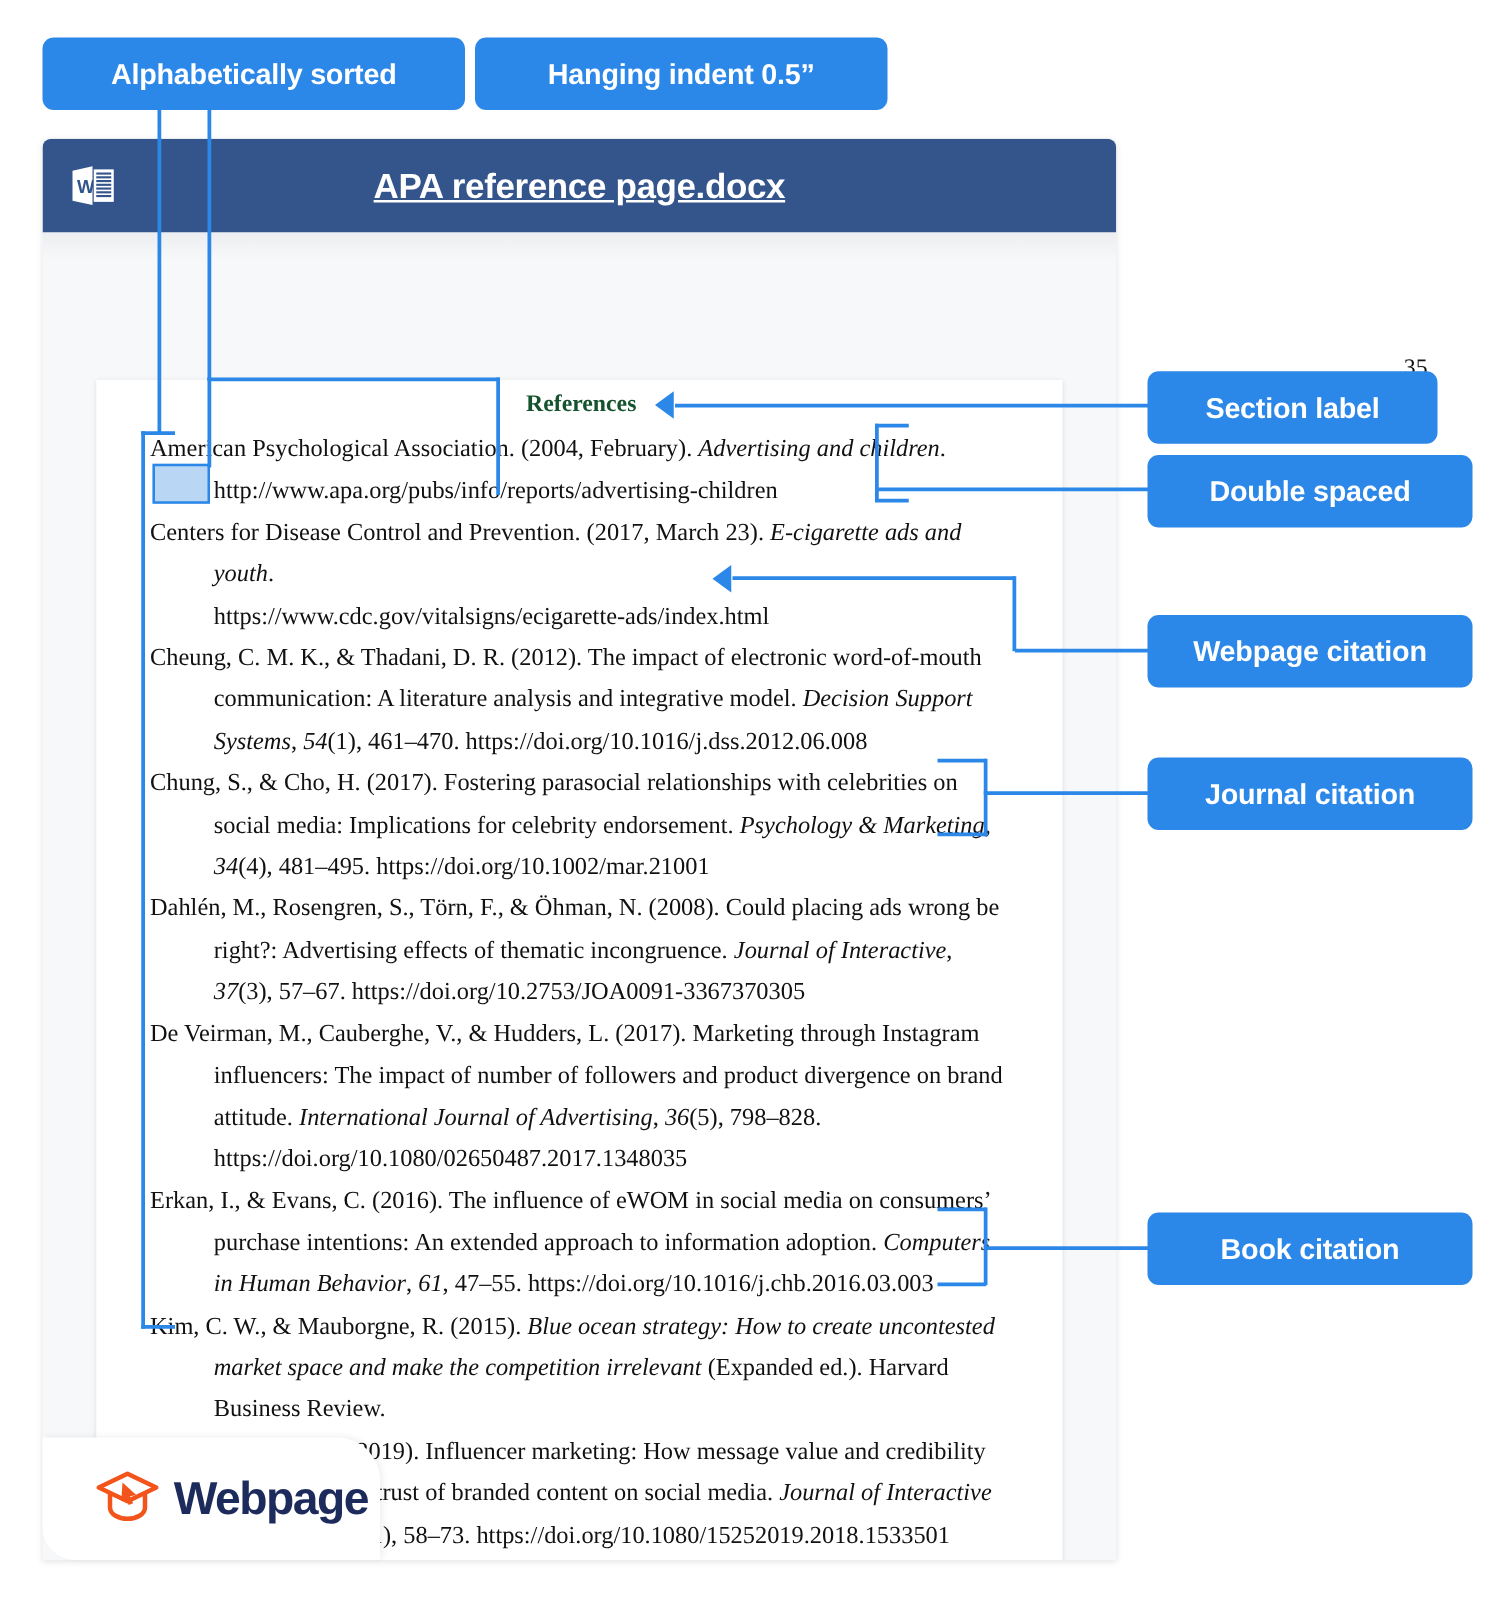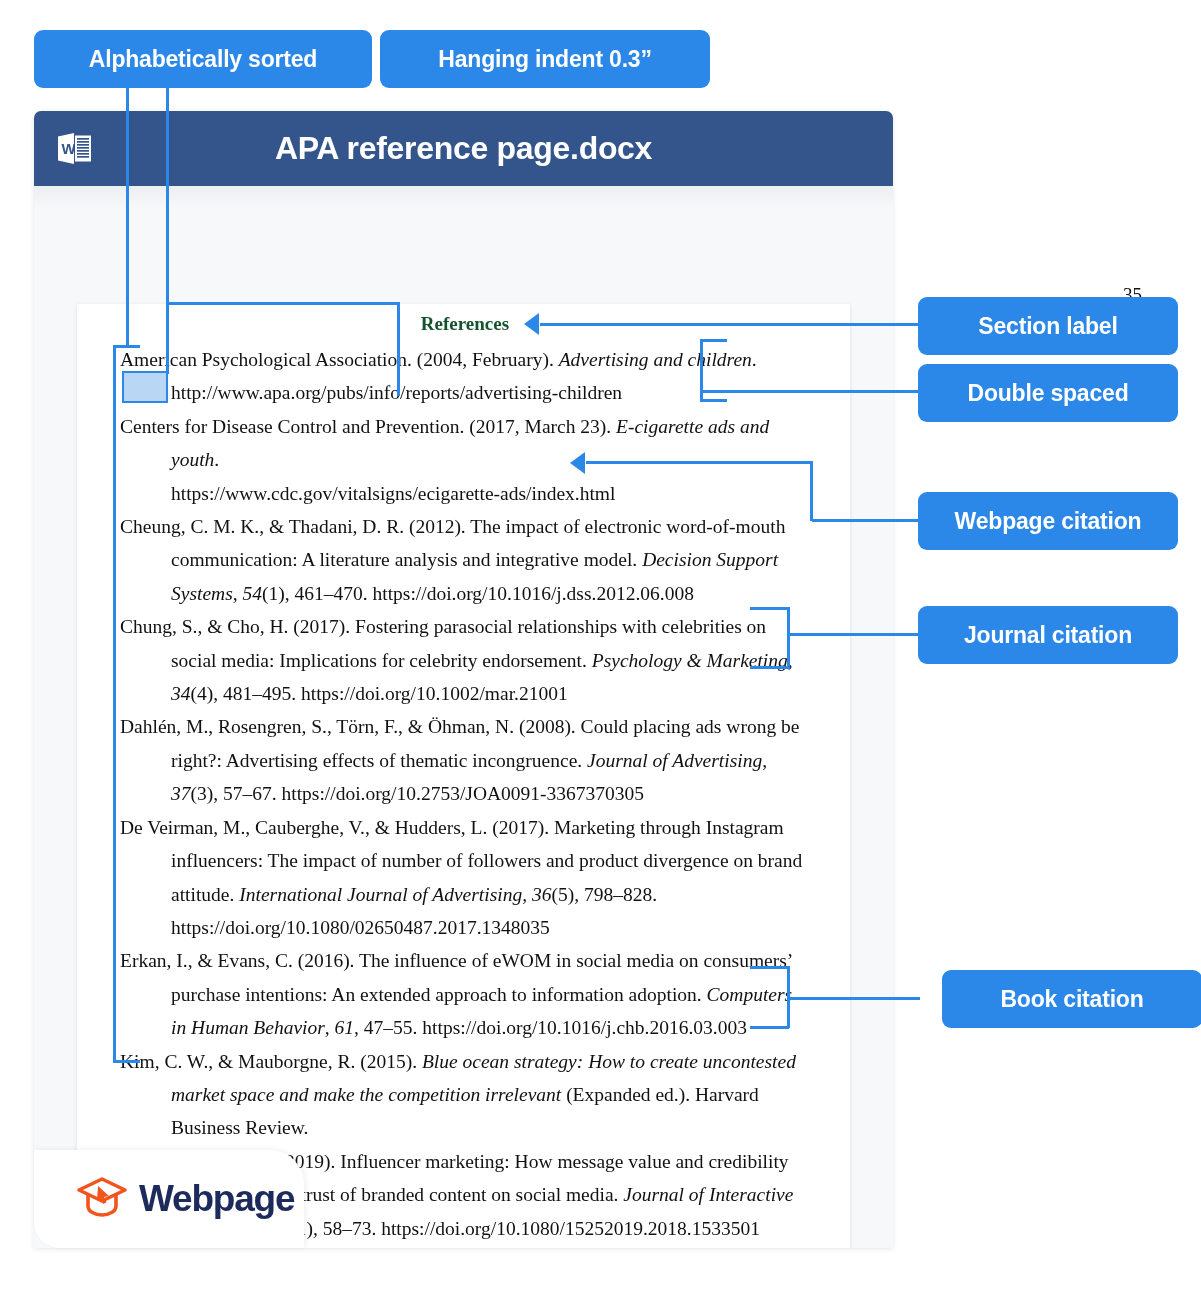--- a/index.html
+++ b/index.html
@@ -33,25 +33,25 @@
     justify-content: center;
     letter-spacing: -0.2px;
     white-space: nowrap;
   }
   .pill-top { font-size: 23px; height: 58px; }
   .pill-right { font-size: 23px; height: 58px; }
 
   #pill-alpha  { left: 34px;  top: 30px;  width: 338px; }
   #pill-indent { left: 380px; top: 30px;  width: 330px; }
 
-  #pill-section { left: 918px; top: 297px; width: 260px; }
+  #pill-section { left: 918px; top: 297px; width: 232px; }
   #pill-double  { left: 918px; top: 364px; width: 260px; }
   #pill-webpage { left: 918px; top: 492px; width: 260px; }
   #pill-journal { left: 918px; top: 606px; width: 260px; }
-  #pill-book    { left: 918px; top: 970px; width: 260px; margin-left: 24px; }
+  #pill-book    { left: 918px; top: 970px; width: 260px; }
 
   
   .docwin {
     position: absolute;
     left: 34px;
     top: 111px;
     width: 859px;
     height: 1137px;
     background: #f6f7f9;
     border-radius: 7px 7px 0 0;
@@ -65,23 +65,24 @@
     width: 859px;
     height: 75px;
     background: #34558b;
     display: flex;
     align-items: center;
     justify-content: center;
   }
 
   .title-text {
     color: #ffffff;
-    font-size: 32px;
+    font-size: 28px;
     font-weight: bold;
     letter-spacing: -0.3px;
+    text-decoration: underline;
   }
 
   .word-icon {
     position: absolute;
     left: 22px;
     top: 19px;
     width: 37px;
     height: 37px;
   }
 
@@ -185,21 +186,21 @@
     border: 2.5px solid #2b87e8;
   }
 </style>
 </head>
 <body>
 
 <div class="canvas">
 
   <div class="pill pill-top" id="pill-alpha">Alphabetically sorted</div>
 
-  <div class="pill pill-top" id="pill-indent">Hanging indent 0.3”</div>
+  <div class="pill pill-top" id="pill-indent">Hanging indent 0.5”</div>
 
   <div class="docwin">
 
     <div class="titlebar">
       <span class="word-icon">
         <svg viewBox="0 0 37 37" width="37" height="37" aria-hidden="true">
           <path d="M2 6.5 L18 3 L18 34 L2 30.5 Z" fill="#ffffff"></path>
           <text x="5.5" y="24" font-family="Liberation Sans, sans-serif" font-size="15" font-weight="bold" fill="#34558b">W</text>
           <rect x="19" y="5.5" width="16" height="26" fill="#ffffff"></rect>
           <g fill="#34558b">
@@ -225,21 +226,21 @@
 
   <div class="ref-heading">References</div>
 
   <div class="reflist" id="reference-list">
       <p>American Psychological Association. (2004, February). <i>Advertising and children</i>.
 http://www.apa.org/pubs/info/reports/advertising-children</p>
       <p>Centers for Disease Control and Prevention. (2017, March 23). <i>E-cigarette ads and youth</i>.
 https://www.cdc.gov/vitalsigns/ecigarette-ads/index.html</p>
       <p>Cheung, C. M. K., &amp; Thadani, D. R. (2012). The impact of electronic word-of-mouth communication: A literature analysis and integrative model. <i>Decision Support Systems</i>, <i>54</i>(1), 461–470. https://doi.org/10.1016/j.dss.2012.06.008</p>
       <p>Chung, S., &amp; Cho, H. (2017). Fostering parasocial relationships with celebrities on social media: Implications for celebrity endorsement. <i>Psychology &amp; Marketing</i>, <i>34</i>(4), 481–495. https://doi.org/10.1002/mar.21001</p>
-      <p>Dahlén, M., Rosengren, S., Törn, F., &amp; Öhman, N. (2008). Could placing ads wrong be right?: Advertising effects of thematic incongruence. <i>Journal of Advertising</i>, <i>37</i>(3), 57–67. https://doi.org/10.2753/JOA0091-3367370305</p>
+      <p>Dahlén, M., Rosengren, S., Törn, F., &amp; Öhman, N. (2008). Could placing ads wrong be right?: Advertising effects of thematic incongruence. <i>Journal of Interactive</i>, <i>37</i>(3), 57–67. https://doi.org/10.2753/JOA0091-3367370305</p>
       <p>De Veirman, M., Cauberghe, V., &amp; Hudders, L. (2017). Marketing through Instagram influencers: The impact of number of followers and product divergence on brand attitude. <i>International Journal of Advertising</i>, <i>36</i>(5), 798–828. https://doi.org/10.1080/02650487.2017.1348035</p>
       <p>Erkan, I., &amp; Evans, C. (2016). The influence of eWOM in social media on consumers’ purchase intentions: An extended approach to information adoption. <i>Computers in Human Behavior</i>, <i>61</i>, 47–55. https://doi.org/10.1016/j.chb.2016.03.003</p>
       <p>Kim, C. W., &amp; Mauborgne, R. (2015). <i>Blue ocean strategy: How to create uncontested market space and make the competition irrelevant</i> (Expanded ed.). Harvard Business Review.</p>
       <p>Lou, C., &amp; Yuan, S. (2019). Influencer marketing: How message value and credibility affect consumer trust of branded content on social media. <i>Journal of Interactive Advertising</i>, <i>19</i>(1), 58–73. https://doi.org/10.1080/15252019.2018.1533501</p>
     </div>
 
   <div class="indent-box" style="left:122px; top:371px; width:46px; height:32px;"></div>
 
   <div class="ln lv" style="left:126px; top:88px; height:259px;"></div>
 

